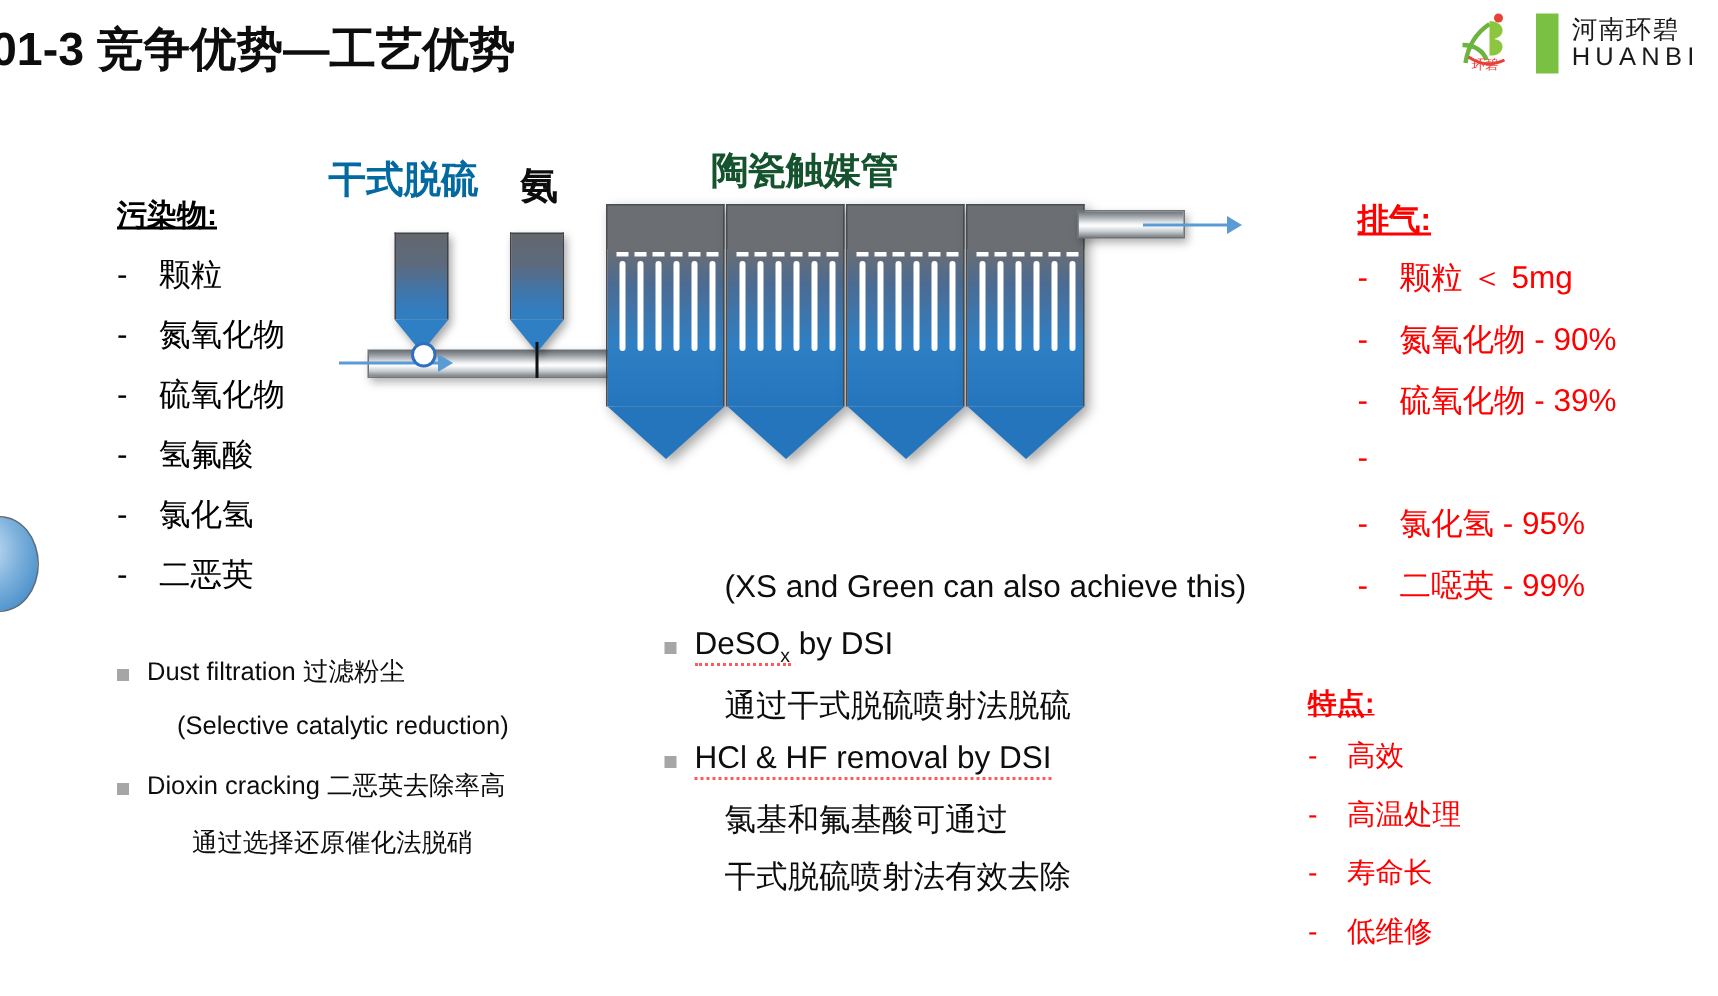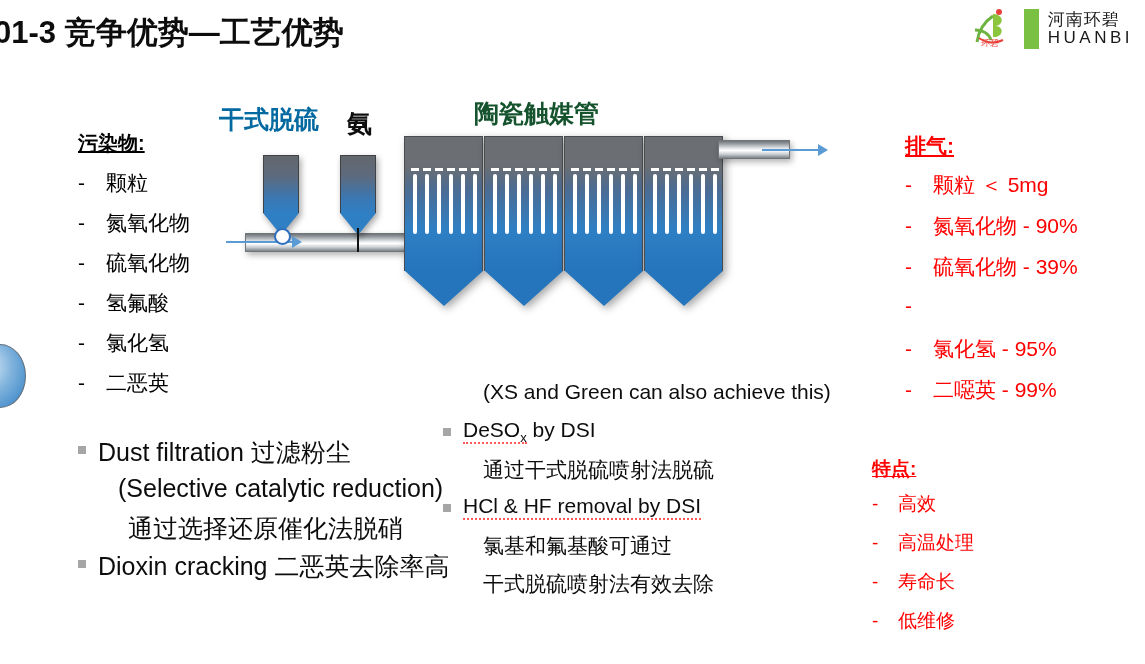--- a/index.html
+++ b/index.html
@@ -57,21 +57,21 @@
   .bulletcol{position:absolute;color:#0d0d0d;}
   .bline{display:flex;align-items:flex-start;white-space:nowrap;}
   .bline .sq{
     flex:0 0 20px;width:20px;color:#a6a6a6;font-size:13px;line-height:1.0;
     padding-top:7px;
   }
   .bline .sq i{display:inline-block;width:8px;height:8px;background:#a6a6a6;font-style:normal;}
   .bline .txt{display:block;}
   .bline.cont .sq{visibility:hidden;}
 
-  #col-left{left:78px;top:436px;font-size:25px;}
+  #col-left{left:78px;top:436px;font-size:17px;}
   #col-left .bline{min-height:38px;}
   #col-left .bline.cont .txt{padding-left:20px;}
   #col-left .bline.cont2 .txt{padding-left:30px;}
 
   #col-mid{left:443px;top:380px;font-size:21px;}
   #col-mid .bline{min-height:38px;}
   #col-mid .bline.cont .txt{padding-left:20px;}
 
   .sub{font-size:.62em;vertical-align:sub;}
   .squig{
@@ -346,45 +346,45 @@
 
   <div class="bulletcol" id="col-left">
     <div class="bline">
       <span class="sq"><i></i></span>
       <span class="txt">Dust filtration 过滤粉尘</span>
     </div>
     <div class="bline cont">
       <span class="sq"><i></i></span>
       <span class="txt">(Selective catalytic reduction)</span>
     </div>
+    <div class="bline">
+      <span class="sq"><i></i></span>
+      <span class="txt">Dioxin cracking 二恶英去除率高</span>
+    </div>
     <div class="bline cont cont2">
       <span class="sq"><i></i></span>
       <span class="txt">通过选择还原催化法脱硝</span>
     </div>
+  </div>
+
+  <div class="bulletcol" id="col-mid">
+    <div class="bline cont">
+      <span class="sq"><i></i></span>
+      <span class="txt">(XS and Green can also achieve this)</span>
+    </div>
     <div class="bline">
       <span class="sq"><i></i></span>
-      <span class="txt">Dioxin cracking 二恶英去除率高</span>
-    </div>
-  </div>
-
-  <div class="bulletcol" id="col-mid">
-    <div class="bline cont">
-      <span class="sq"><i></i></span>
-      <span class="txt">(XS and Green can also achieve this)</span>
+      <span class="txt"><span class="squig"><span>DeSO</span><span class="sub">x</span></span><span> by DSI</span></span>
+    </div>
+    <div class="bline cont">
+      <span class="sq"><i></i></span>
+      <span class="txt">通过干式脱硫喷射法脱硫</span>
     </div>
     <div class="bline">
       <span class="sq"><i></i></span>
-      <span class="txt"><span class="squig"><span>DeSO</span><span class="sub">x</span></span><span> by DSI</span></span>
-    </div>
-    <div class="bline cont">
-      <span class="sq"><i></i></span>
-      <span class="txt">通过干式脱硫喷射法脱硫</span>
-    </div>
-    <div class="bline">
-      <span class="sq"><i></i></span>
       <span class="txt"><span class="squig">HCl &amp; HF removal by DSI</span></span>
     </div>
     <div class="bline cont">
       <span class="sq"><i></i></span>
       <span class="txt">氯基和氟基酸可通过</span>
     </div>
     <div class="bline cont">
       <span class="sq"><i></i></span>
       <span class="txt">干式脱硫喷射法有效去除</span>
     </div>

